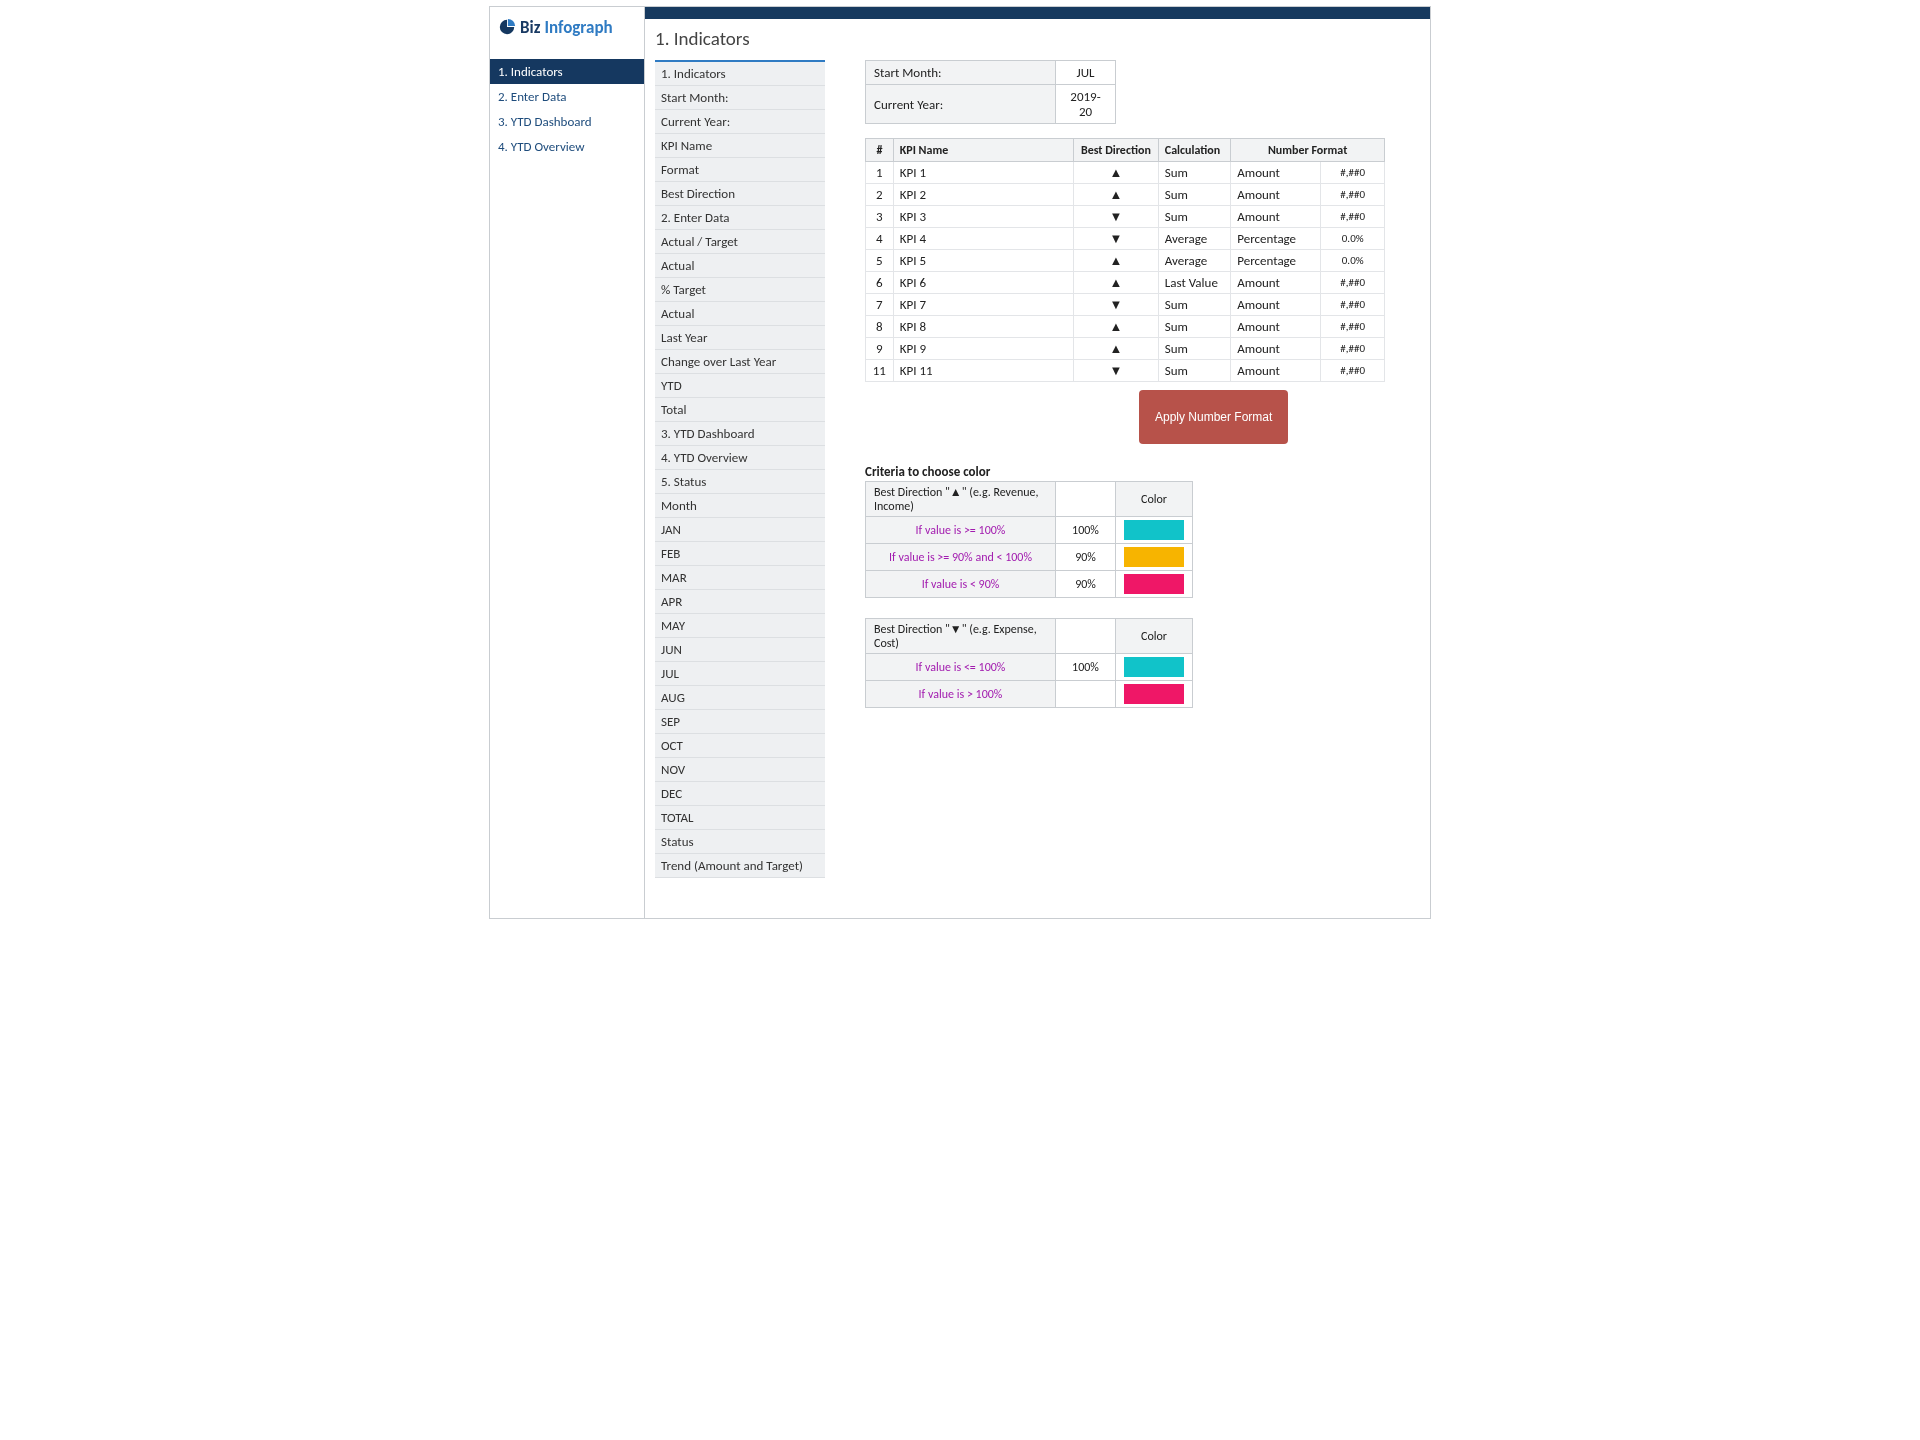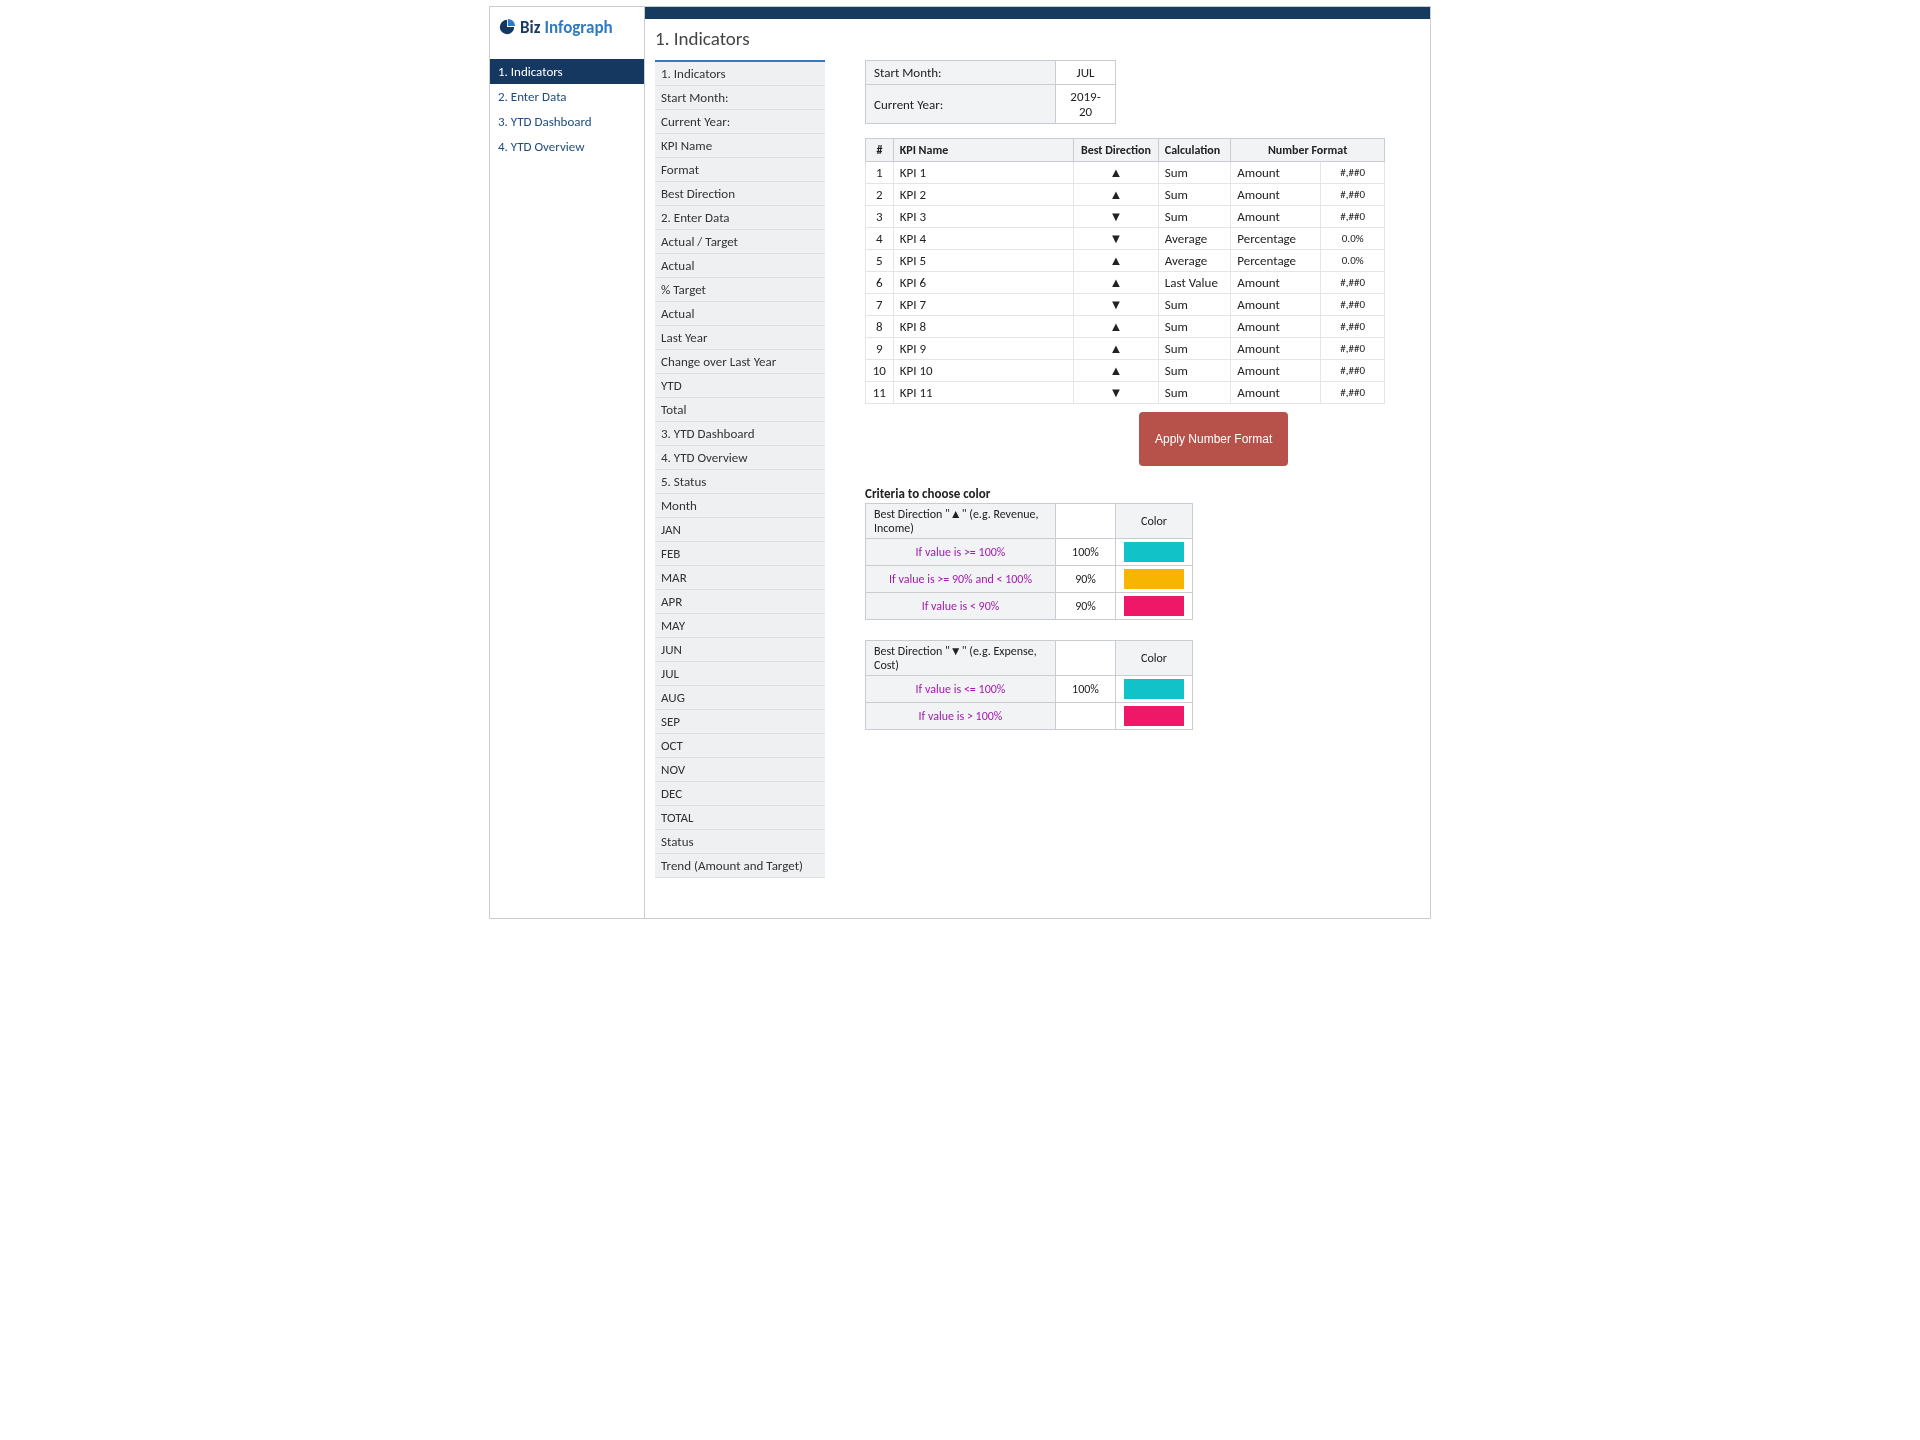--- a/index.html
+++ b/index.html
@@ -341,28 +341,20 @@
               </tr>
               <tr>
                 <td class="numcol">9</td>
                 <td>KPI 9</td>
                 <td class="dircol">▲</td>
                 <td>Sum</td>
                 <td style="width:85px">Amount</td>
                 <td class="fmtcol" style="width:60px">#,##0</td>
               </tr>
               <tr>
-                <td class="numcol">10</td>
-                <td>KPI 10</td>
-                <td class="dircol">▲</td>
-                <td>Sum</td>
-                <td style="width:85px">Amount</td>
-                <td class="fmtcol" style="width:60px">#,##0</td>
-              </tr>
-              <tr>
                 <td class="numcol">11</td>
                 <td>KPI 11</td>
                 <td class="dircol">▼</td>
                 <td>Sum</td>
                 <td style="width:85px">Amount</td>
                 <td class="fmtcol" style="width:60px">#,##0</td>
               </tr>
             </tbody>
         </table>
 

